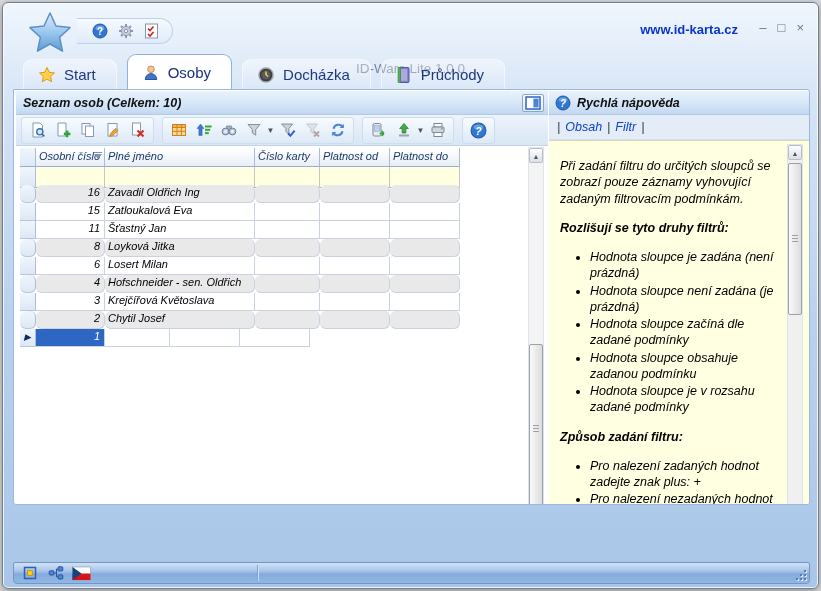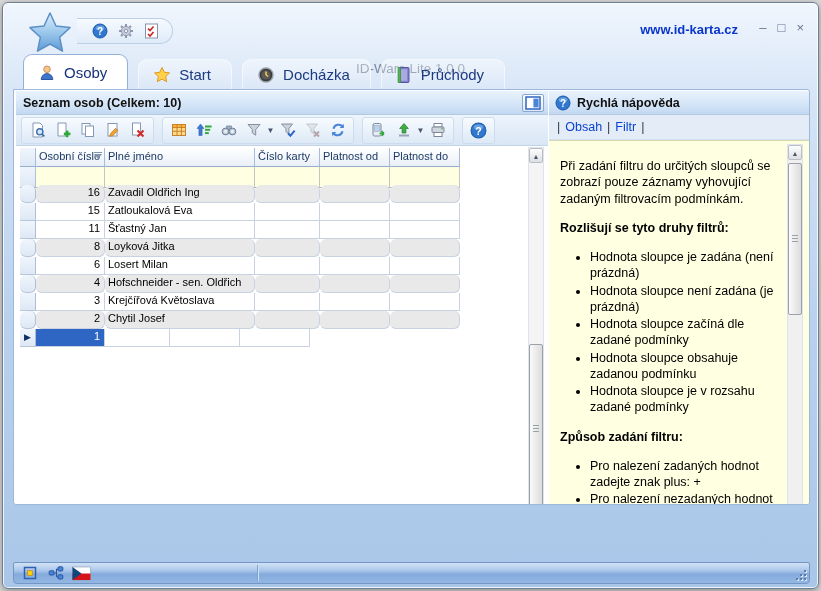--- a/index.html
+++ b/index.html
@@ -30,21 +30,21 @@
   .tabs { position:absolute; left:20px; top:50px; height:37px; display:flex; align-items:flex-end; gap:10px; }
   .tab { height:31px; display:flex; align-items:center; gap:8px; padding:0 20px 0 14px;
     border-radius:9px 9px 0 0; font-size:15px; color:#1c3a80; cursor:pointer;
     border:1px solid rgba(255,255,255,.55);
     background:linear-gradient(180deg,rgba(255,255,255,.45),rgba(255,255,255,.05)); }
   .tab.active { height:36px; background:#fff; border:1px solid #93b1d6; border-bottom:none; color:#17327e; }
   .tab svg { flex:0 0 auto; }
 
   
   .content { position:absolute; left:10px; top:86px; width:797px; height:416px;
-    background:#fff; border:1px solid #9db8d9; border-radius:0 3px 3px 3px; overflow:hidden; }
+    background:#fff; border:1px solid #9db8d9; border-radius:0 3px 3px 3px; overflow:hidden;font-style:italic; }
 
   
   .pane-hd { position:absolute; height:24px; display:flex; align-items:center;
     background:linear-gradient(180deg,#e9f2fc 0%,#d6e6f8 55%,#c2d8f1 100%);
     border-bottom:1px solid #b4c9e2; font-size:12.5px; font-weight:bold; color:#111; }
 
   
   .list-hd { left:2px; top:1px; width:532px; padding-left:7px; }
   .panel-toggle { position:absolute; right:4px; top:3px; width:22px; height:18px;
     display:flex; align-items:center; justify-content:center; cursor:pointer;
@@ -176,32 +176,32 @@
     <div class="title-text">ID-Ware Lite 1.0.0</div>
     <div class="website">www.id-karta.cz</div>
     <div class="winbtns">
       <span>–</span>
       <span>□</span>
       <span>×</span>
     </div>
   </div>
 
   <div class="tabs">
+    <div class="tab">
+      <svg width="18" height="18" viewBox="0 0 18 18">
+            <path d="M9 1.5l2.3 4.8 5.2.6-3.9 3.6 1.1 5.2L9 13.1l-4.7 2.6 1.1-5.2L1.5 6.9l5.2-.6z" fill="#ffd24a" stroke="#e09a20" stroke-linejoin="round"></path>
+          </svg>
+      <span>Start</span>
+    </div>
     <div class="tab active">
       <svg width="18" height="18" viewBox="0 0 18 18">
             <circle cx="9" cy="5.3" r="3.3" fill="#f6c48e" stroke="#c8905a"></circle>
             <path d="M3.2 15.5c.5-4.2 3-5.8 5.8-5.8s5.3 1.6 5.8 5.8z" fill="#3f74cc" stroke="#2a55a0"></path>
           </svg>
       <span>Osoby</span>
-    </div>
-    <div class="tab">
-      <svg width="18" height="18" viewBox="0 0 18 18">
-            <path d="M9 1.5l2.3 4.8 5.2.6-3.9 3.6 1.1 5.2L9 13.1l-4.7 2.6 1.1-5.2L1.5 6.9l5.2-.6z" fill="#ffd24a" stroke="#e09a20" stroke-linejoin="round"></path>
-          </svg>
-      <span>Start</span>
     </div>
     <div class="tab">
       <svg width="18" height="18" viewBox="0 0 18 18">
             <circle cx="9" cy="9" r="7" fill="#3c3c3c" stroke="#9aa0a8" stroke-width="1.4"></circle>
             <circle cx="9" cy="9" r="4.6" fill="#5a5a5a"></circle>
             <line x1="9" y1="9" x2="9" y2="5.6" stroke="#ffd24a" stroke-width="1.5"></line>
             <line x1="9" y1="9" x2="11.2" y2="10.4" stroke="#ffd24a" stroke-width="1.2"></line>
           </svg>
       <span>Docházka</span>
     </div>

